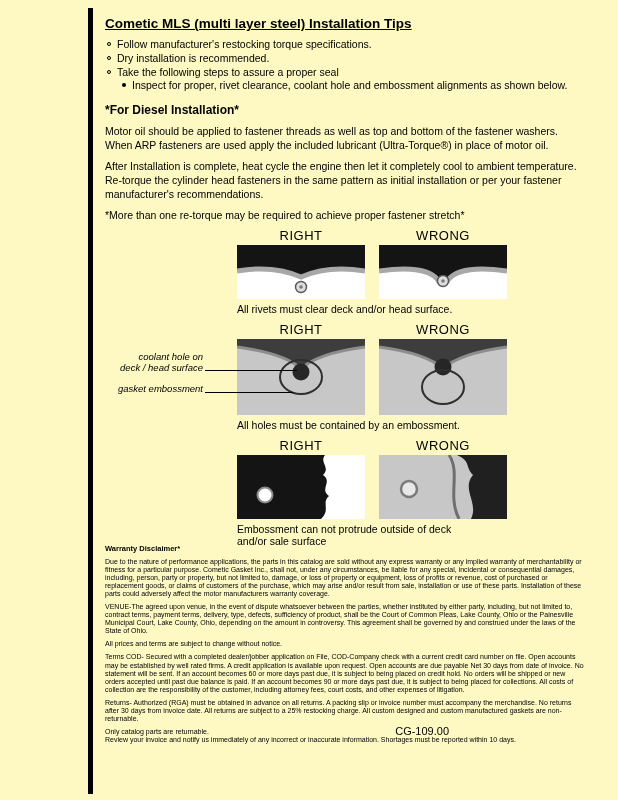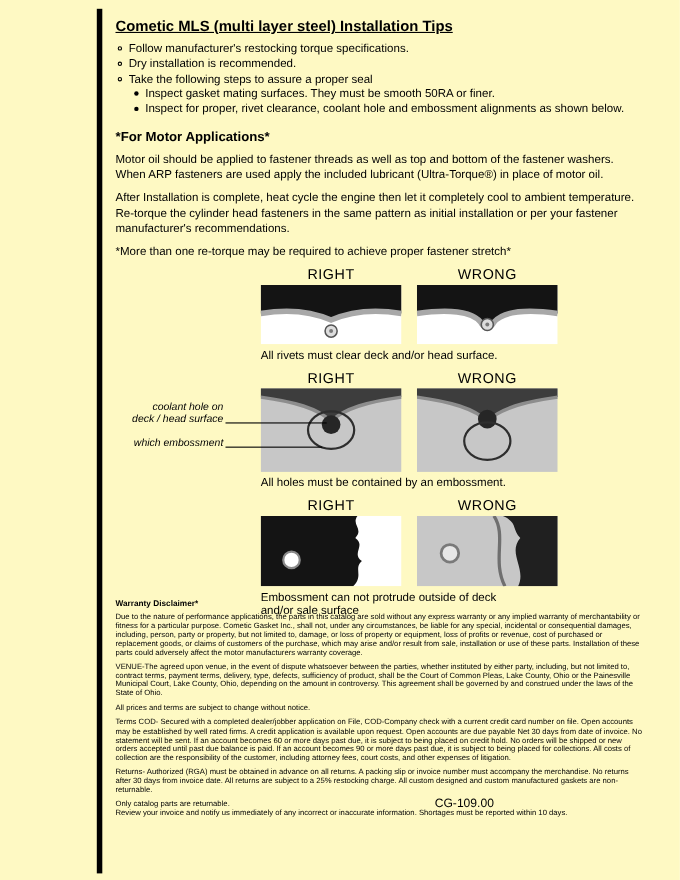--- a/index.html
+++ b/index.html
@@ -64,29 +64,25 @@
       <div class="tip">
         <span class="bullet b-o"></span>
         <span>Dry installation is recommended.</span>
       </div>
       <div class="tip">
         <span class="bullet b-o"></span>
         <span>Take the following steps to assure a proper seal</span>
       </div>
       <div class="tip sub">
         <span class="bullet b-f"></span>
-        <span>Inspect gasket mating surfaces.  They must be smooth 50RA or finer.</span>
-      </div>
-      <div class="tip sub">
-        <span class="bullet b-f"></span>
         <span>Inspect for proper, rivet clearance, coolant hole and embossment alignments as shown below.</span>
       </div>
     </div>
 
-    <h2 class="diesel-head">*For Motor Applications*</h2>
+    <h2 class="diesel-head">*For Diesel Installation*</h2>
     <p class="body">Motor oil should be applied to fastener threads as well as top and bottom of the fastener washers. When ARP fasteners are used apply the included lubricant (Ultra-Torque®) in place of motor oil.</p>
     <p class="body">After Installation is complete, heat cycle the engine then let it completely cool to ambient temperature. Re-torque the cylinder head fasteners in the same pattern as initial installation or per your fastener manufacturer's recommendations.</p>
     <p class="body note">*More than one re-torque may be required to achieve proper fastener stretch*</p>
 
     <div class="dia-row">
       <div class="dia-spacer"></div>
       <div class="dia-col">
         <div class="dia-head">RIGHT</div>
         <svg class="panel" width="128" height="54" viewBox="0 0 128 54">
           <rect width="128" height="54" fill="#ffffff"></rect>
@@ -108,21 +104,21 @@
       </div>
     </div>
     <div class="dia-caption">All rivets must clear deck and/or head surface.</div>
 
     <div class="dia-row">
       <div class="dia-spacer">
         <div class="callout c1">
           <span>coolant hole on</span><br>
           <span>deck / head surface</span>
         </div>
-        <div class="callout c2">which embossment</div>
+        <div class="callout c2">gasket embossment</div>
       </div>
       <div class="leader l1"></div>
       <div class="leader l2"></div>
       <div class="dia-col">
         <div class="dia-head">RIGHT</div>
         <svg class="panel" width="128" height="76" viewBox="0 0 128 76">
           <rect width="128" height="76" fill="#c7c7c7"></rect>
           <path d="M0,0 H128 V8 C98,12 76,18 64,30 C52,18 30,12 0,8 Z" fill="#3d3d3d"></path>
           <path d="M0,8 C30,12 52,18 64,30 C76,18 98,12 128,8" fill="none" stroke="#8d8d8d" stroke-width="3"></path>
           <circle cx="64" cy="33" r="8.5" fill="#262626"></circle>

